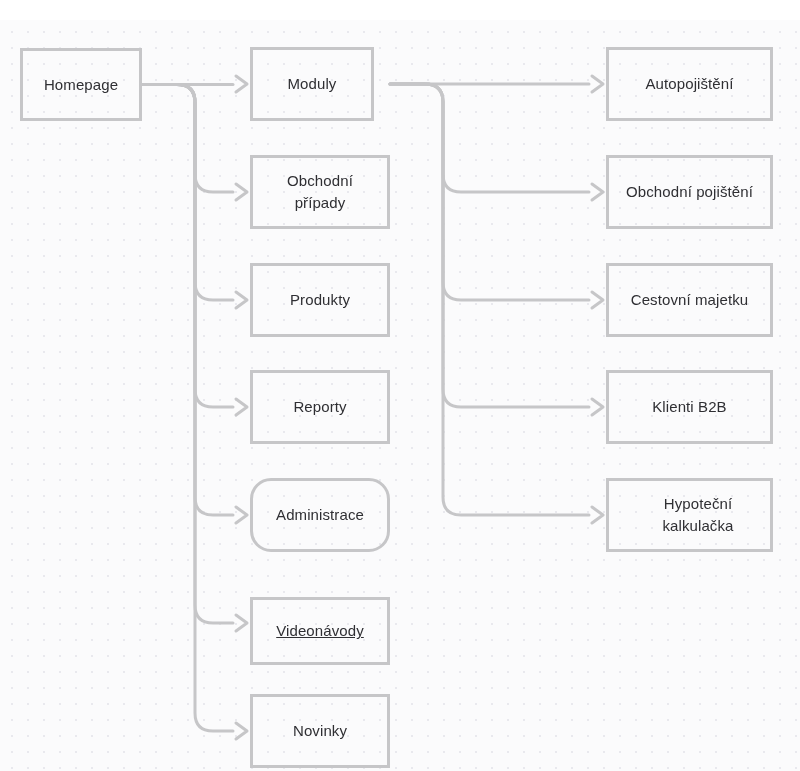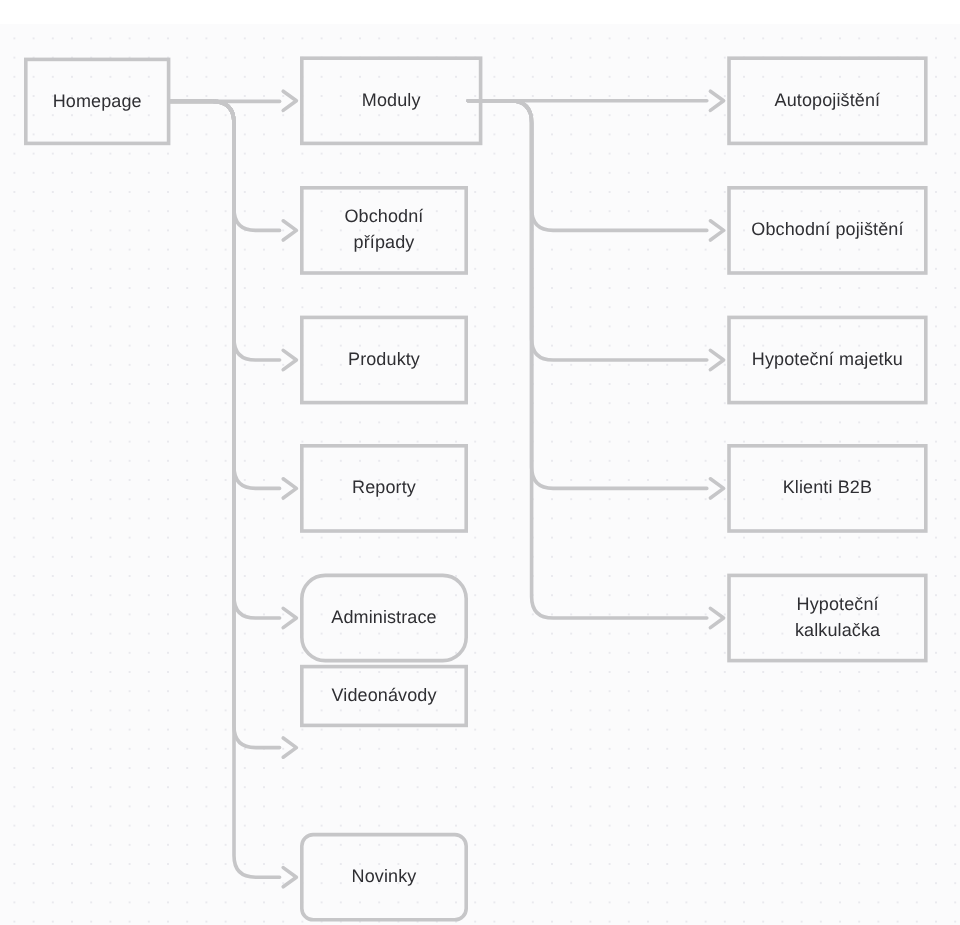--- a/index.html
+++ b/index.html
@@ -85,50 +85,50 @@
         <path d="M592 272 L603 280 L592 288"></path>
         <path d="M592 379 L603 387 L592 395"></path>
         <path d="M592 487 L603 495 L592 503"></path>
       </g>
   </svg>
 
   <div id="nodes">
       <div class="node" style="left: 20px; top: 28px; width: 122px; height: 73px;">
         <span class="label">Homepage</span>
       </div>
-      <div class="node" style="left: 250px; top: 27px; width: 152px; height: 74px;">
+      <div class="node" style="left: 250px; top: 27px; width: 124px; height: 74px;">
         <span class="label">Moduly</span>
       </div>
       <div class="node" style="left: 250px; top: 135px; width: 140px; height: 74px;">
         <span class="label">Obchodní
 případy</span>
       </div>
       <div class="node" style="left: 250px; top: 243px; width: 140px; height: 74px;">
         <span class="label">Produkty</span>
       </div>
       <div class="node" style="left: 250px; top: 350px; width: 140px; height: 74px;">
         <span class="label">Reporty</span>
       </div>
       <div class="node" style="left: 250px; top: 458px; width: 140px; height: 74px; border-radius: 21px;">
         <span class="label">Administrace</span>
       </div>
-      <div class="node" style="left: 250px; top: 534px; width: 140px; height: 52px;">
+      <div class="node" style="left: 250px; top: 577px; width: 140px; height: 68px; text-decoration: underline;">
         <span class="label">Videonávody</span>
       </div>
-      <div class="node" style="left: 250px; top: 674px; width: 140px; height: 74px; border-radius: 11px;">
+      <div class="node" style="left: 250px; top: 674px; width: 140px; height: 74px;">
         <span class="label">Novinky</span>
       </div>
       <div class="node" style="left: 606px; top: 27px; width: 167px; height: 74px; justify-content: center;">
         <span class="label">Autopojištění</span>
       </div>
       <div class="node" style="left: 606px; top: 135px; width: 167px; height: 74px;">
         <span class="label">Obchodní pojištění</span>
       </div>
       <div class="node" style="left: 606px; top: 243px; width: 167px; height: 74px;">
-        <span class="label">Hypoteční majetku</span>
+        <span class="label">Cestovní majetku</span>
       </div>
       <div class="node" style="left: 606px; top: 350px; width: 167px; height: 74px;">
         <span class="label">Klienti B2B</span>
       </div>
       <div class="node" style="left: 606px; top: 458px; width: 167px; height: 74px; padding-left: 25px;">
         <span class="label">Hypoteční
 kalkulačka</span>
       </div>
     </div>
 

